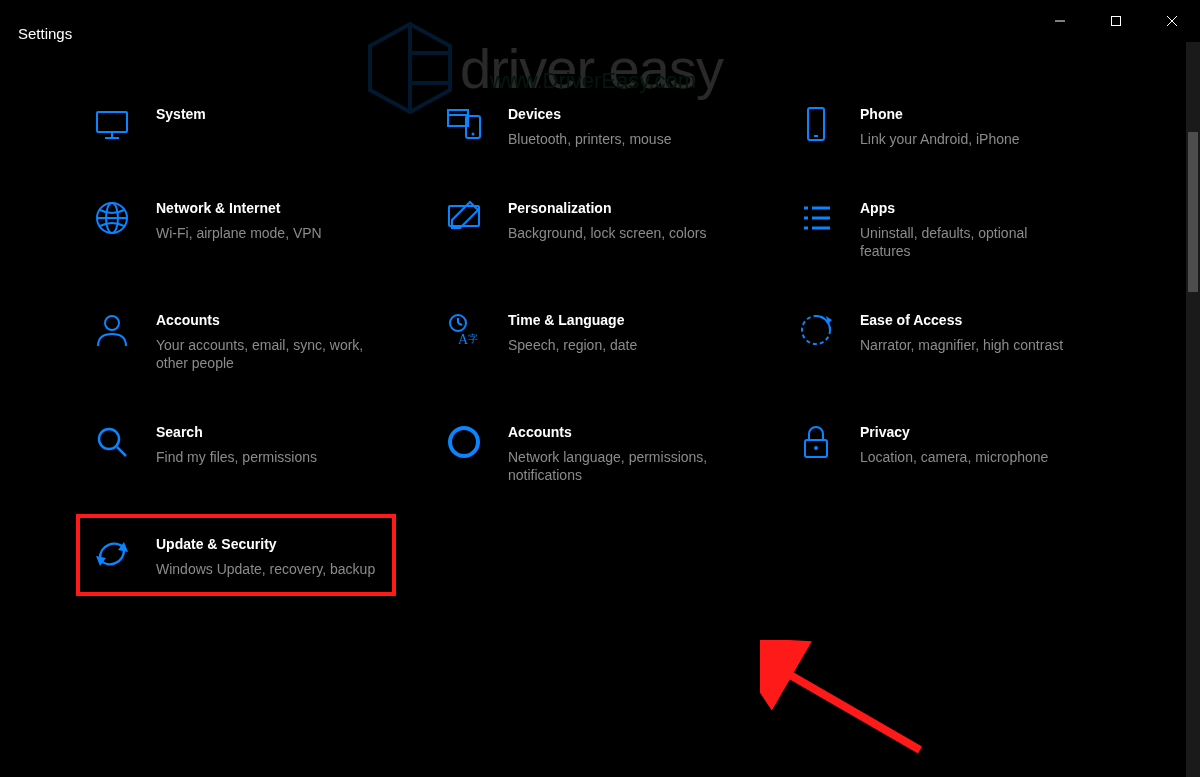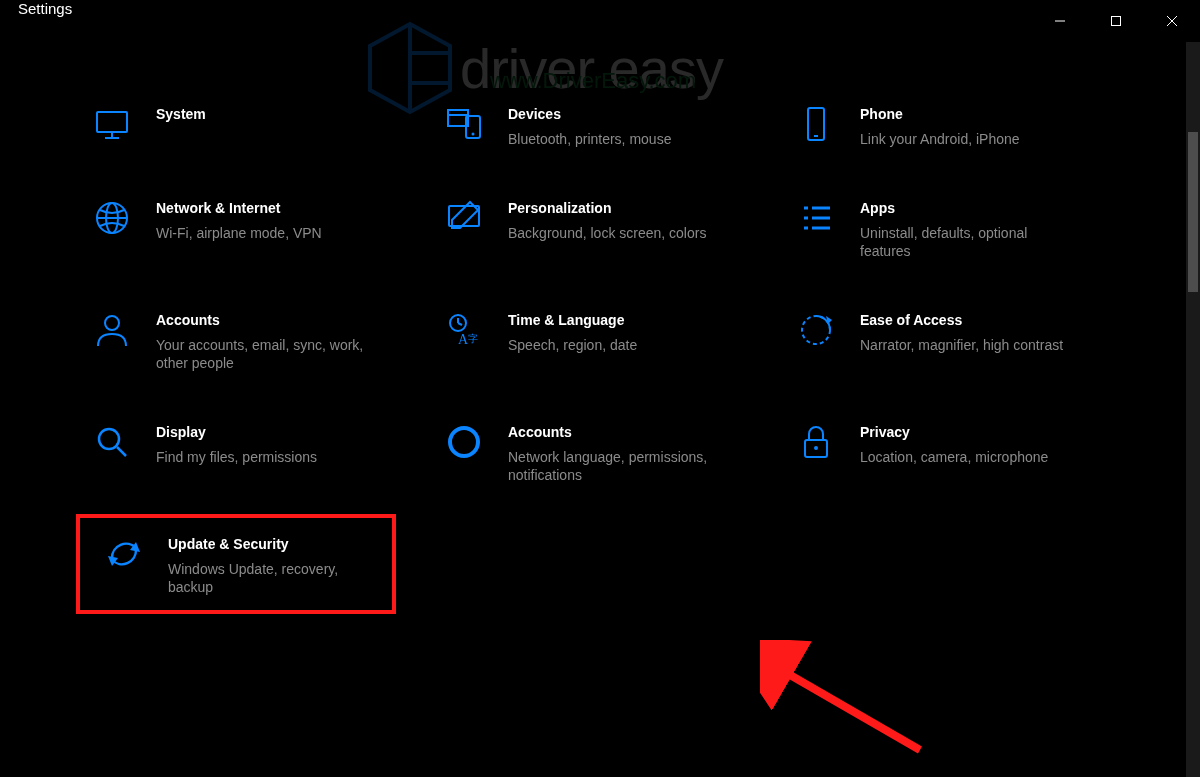--- a/index.html
+++ b/index.html
@@ -1,16 +1,16 @@
 <!DOCTYPE html>
 <html><head>
 <meta charset="utf-8">
 <style>
   html,body{margin:0;padding:0;width:1200px;height:777px;background:#000;overflow:hidden;font-family:"Segoe UI",Arial,sans-serif;color:#fff}
-  .titlebar{height:42px;display:flex;align-items:flex-start;justify-content:space-between;padding-left:18px}
+  .titlebar{height:42px;display:flex;align-items:flex-end;justify-content:space-between;padding-left:18px}
   .titlebar .title{font-size:15px;font-weight:400}
   .winctrls{display:flex;height:100%}
   .winbtn{width:56px;display:flex;align-items:center;justify-content:center;font-size:13px;color:#fff}
   .content{position:relative;padding:60px 90px 0 90px}
   .grid{display:grid;grid-template-columns:repeat(3,352px);column-gap:0;row-gap:48px}
   .cat{display:flex;align-items:flex-start;gap:22px;cursor:pointer;width:320px}
   .cat .iconwrap{width:44px;height:44px;flex:0 0 44px;display:flex;align-items:center;justify-content:center}
   .cat svg{width:40px;height:40px}
   .cat .lbl{font-size:14px;font-weight:700;line-height:24px;margin-bottom:4px}
   .cat .sub{font-size:14px;color:#8b8b8b;line-height:18px;max-width:220px}
@@ -184,21 +184,21 @@
         </div>
       </div>
       <div class="cat">
         <div class="iconwrap">
           <svg viewBox="0 0 40 40">
             <circle cx="17" cy="17" r="10" fill="none" stroke="#0a84ff" stroke-width="2.5"></circle>
             <line x1="25" y1="25" x2="34" y2="34" stroke="#0a84ff" stroke-width="2.5"></line>
           </svg>
         </div>
         <div>
-          <div class="lbl">Display</div>
+          <div class="lbl">Search</div>
           <div class="sub">Find my files, permissions</div>
         </div>
       </div>
       <div class="cat">
         <div class="iconwrap">
           <svg viewBox="0 0 40 40">
             <circle cx="20" cy="20" r="14" fill="none" stroke="#0a84ff" stroke-width="4"></circle>
           </svg>
         </div>
         <div>
@@ -212,21 +212,21 @@
             <rect x="9" y="18" width="22" height="17" rx="2" fill="none" stroke="#0a84ff" stroke-width="2"></rect>
             <path d="M13 18 L13 12 A7 7 0 0 1 27 12 L27 18" fill="none" stroke="#0a84ff" stroke-width="2"></path>
             <circle cx="20" cy="26" r="2" fill="#0a84ff"></circle>
           </svg>
         </div>
         <div>
           <div class="lbl">Privacy</div>
           <div class="sub">Location, camera, microphone</div>
         </div>
       </div>
-      <div class="cat highlight" style="padding: 14px 22px; margin: -18px -14px; width: 320px;">
+      <div class="cat highlight" style="padding: 14px 10px; margin: -18px -14px; width: 320px;">
         <div class="iconwrap">
           <svg viewBox="0 0 40 40">
             <path d="M32 14 A14 14 0 0 0 8 24" fill="none" stroke="#0a84ff" stroke-width="2.5"></path>
             <polygon points="32,8 36,18 26,16" fill="#0a84ff"></polygon>
             <path d="M8 26 A14 14 0 0 0 32 16" fill="none" stroke="#0a84ff" stroke-width="2.5"></path>
             <polygon points="8,32 4,22 14,24" fill="#0a84ff"></polygon>
           </svg>
         </div>
         <div>
           <div class="lbl">Update &amp; Security</div>

